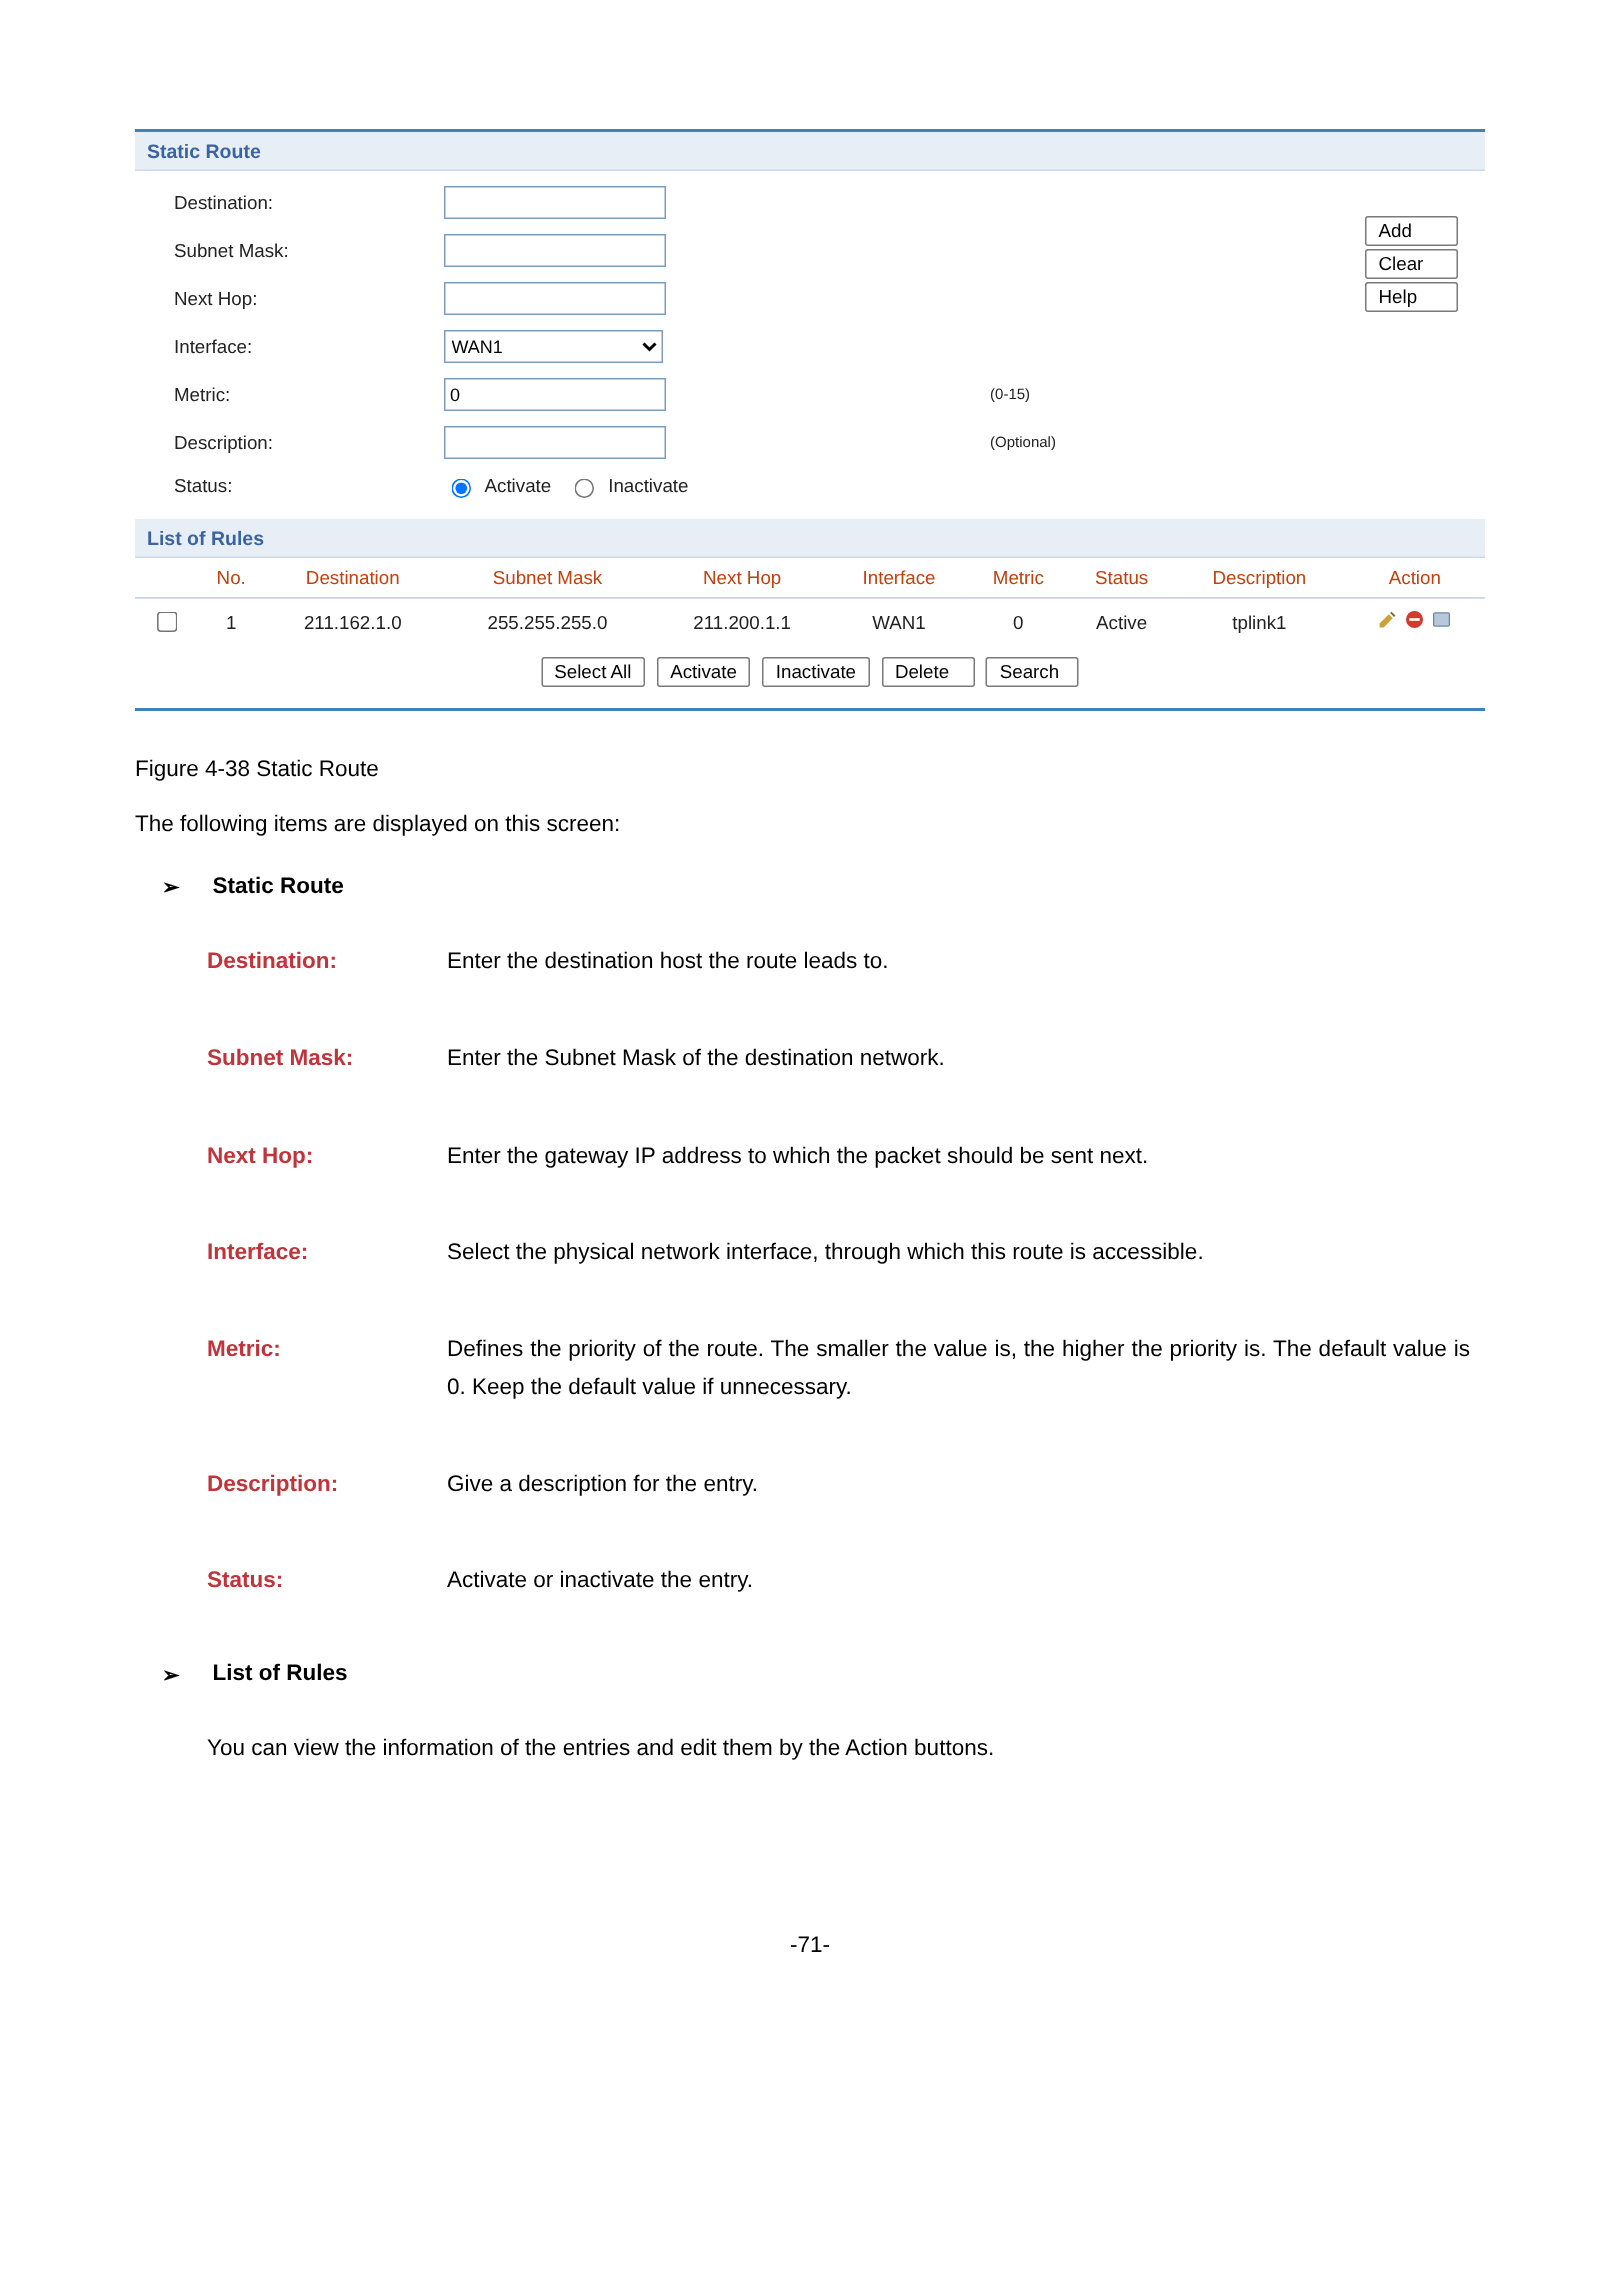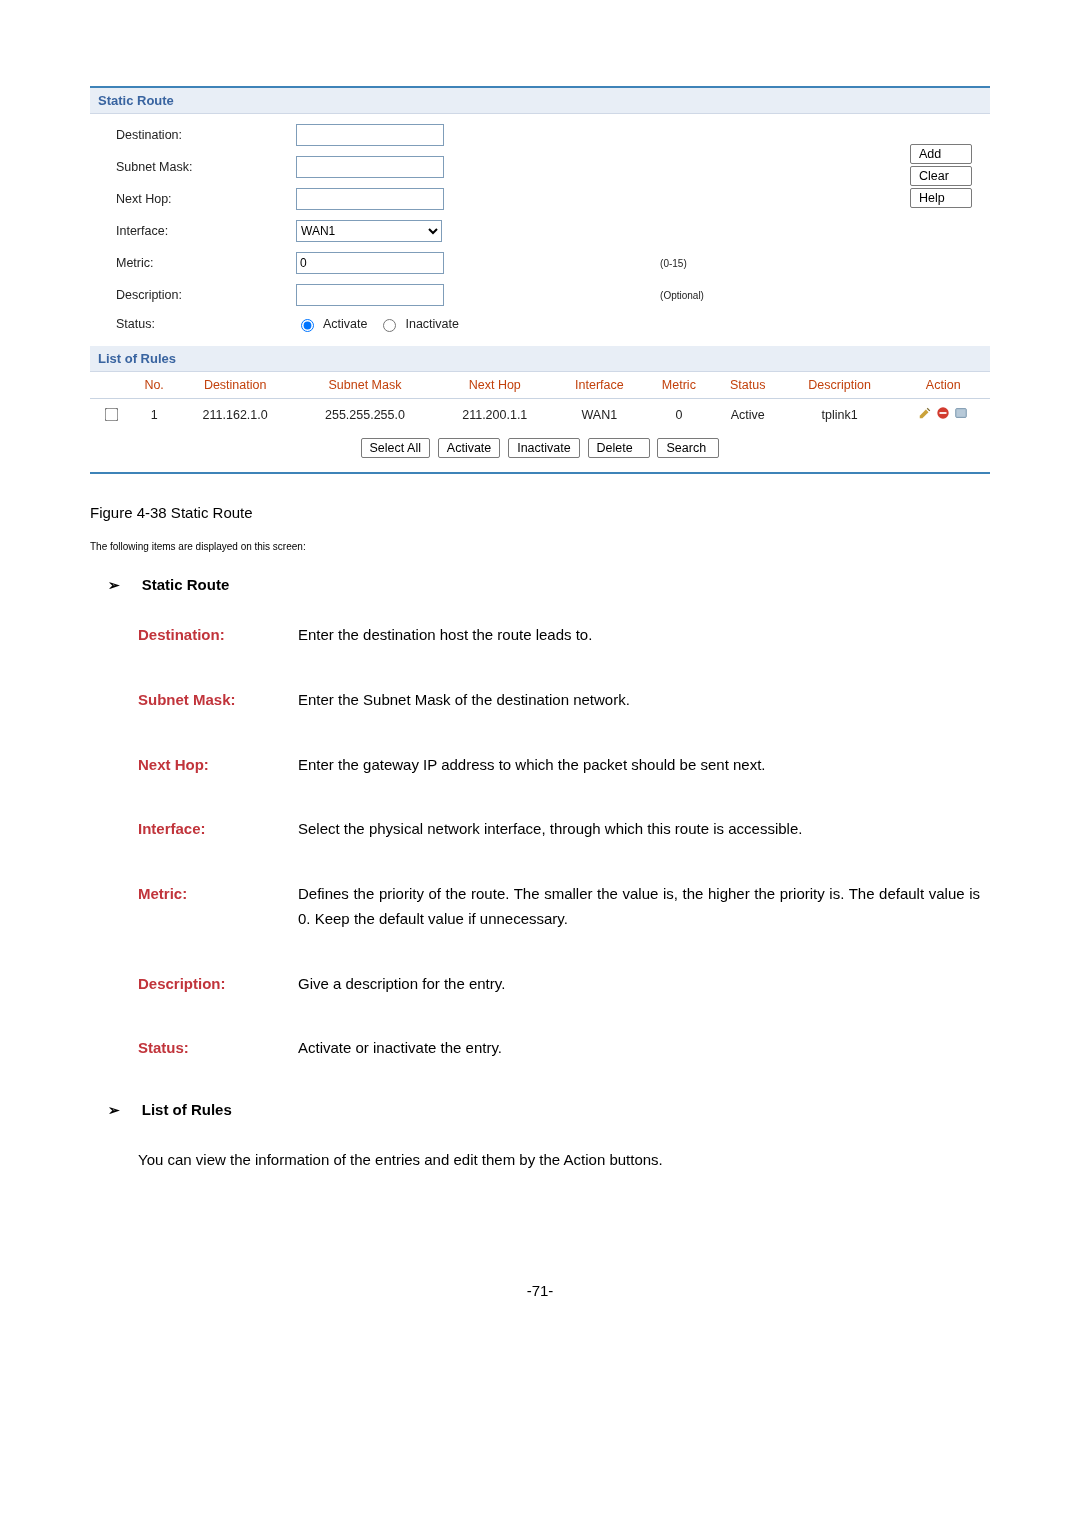--- a/index.html
+++ b/index.html
@@ -104,21 +104,21 @@
   }
   .btn-row .btn { margin: 0 2px; }
   .act-ico { display:inline-flex; gap:4px; justify-content:center; }
   .act-ico svg { cursor:pointer; }
 
   .caption {
     text-align: left;
     margin: 30px 0 20px;
     font-size: 15px;
   }
-  .body-text { margin: 18px 0 24px; font-size: 10px; }
+  .body-text { margin: 18px 0 24px; font-size: 15px; }
   .ptr-row {
     display: flex;
     align-items: center;
     gap: 22px;
     margin: 8px 0 30px 18px;
     font-size: 15px;
     font-weight: bold;
   }
   .ptr-row .arw { font-size: 14px; }
   .fields {

